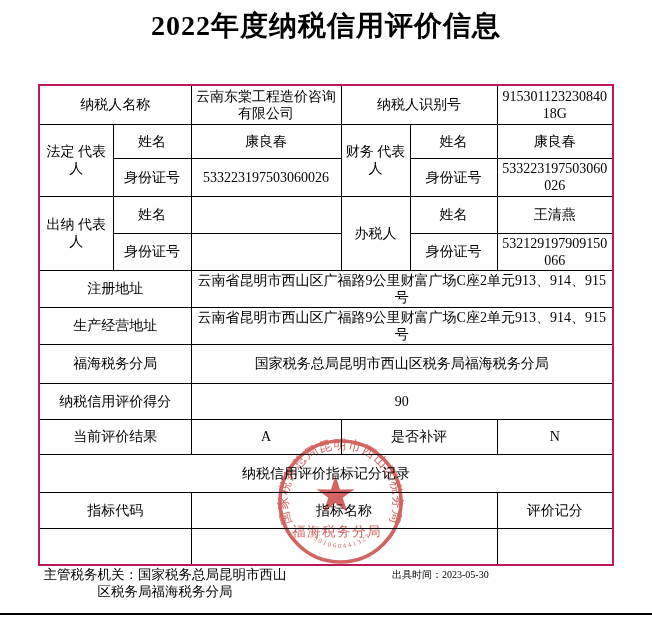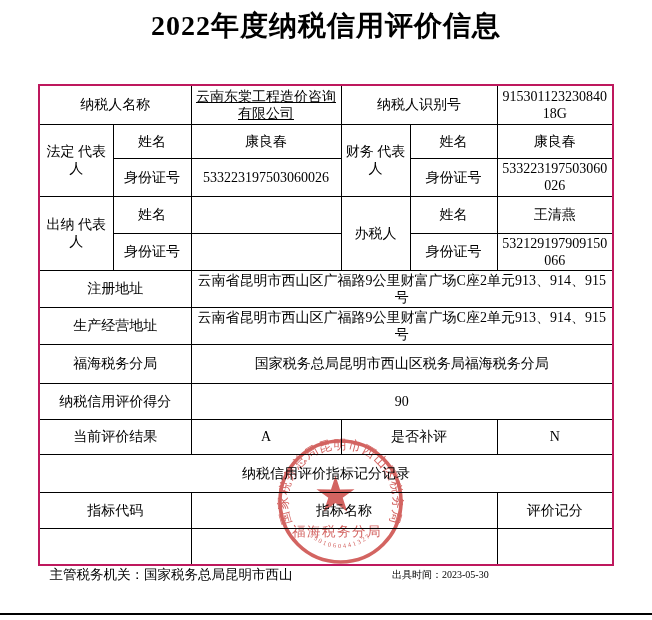--- a/index.html
+++ b/index.html
@@ -17,23 +17,23 @@
     border-collapse:collapse; table-layout:fixed;
     border:2px solid #be185d;
   }
   table.doc td {
     border:1px solid #000; text-align:center; vertical-align:middle;
     font-size:14px; line-height:17px; padding:1px 4px;
     word-break:break-all; overflow:hidden;
   }
   td.addr { padding:1px 26px; }
   td.wrapnum { padding:1px 6px; }
-  td.namecell { padding:1px 7px;text-decoration:underline; }
+  td.namecell { padding:1px 7px; }
   .footer-left {
-    position:absolute; left:38px; top:566px; width:266px;
+    position:absolute; left:32px; top:566px; width:266px;
     text-align:center; font-size:13.5px; line-height:17px;
   }
   .footer-right {
     position:absolute; left:392px; top:568px; font-size:10px;
   }
   .bottom-rule {
     position:absolute; left:0; top:613px; width:652px; height:2px; background:#000;
   }
   .stamp {
     position:absolute; left:277px; top:438px; width:127px; height:127px;
@@ -142,20 +142,21 @@
       <polygon fill="#c9413e" points="58.5,37.5 63.0,51.4 77.5,51.3 65.7,59.8 70.3,73.7 58.5,65.1 46.7,73.7 51.3,59.8 39.5,51.3 54.0,51.4"></polygon>
       <text x="60" y="98" text-anchor="middle" fill="#c9413e" font-size="13.5" letter-spacing="1.5" font-family="Liberation Serif, serif">福海税务分局</text>
       <text fill="#c9413e" font-size="6.5" letter-spacing="2" font-family="Liberation Serif, serif">
         <textPath href="#codePath" startOffset="50%" text-anchor="middle">5301060441327</textPath>
       </text>
     </svg>
   </div>
 
   <div class="footer-left">
     <div>主管税务机关：国家税务总局昆明市西山</div>
+    <div>区税务局福海税务分局</div>
   </div>
 
   <div class="footer-right">
     <span>出具时间：</span><span>2023-05-30</span>
   </div>
 
   <div class="bottom-rule"></div>
 
 </div>
 

